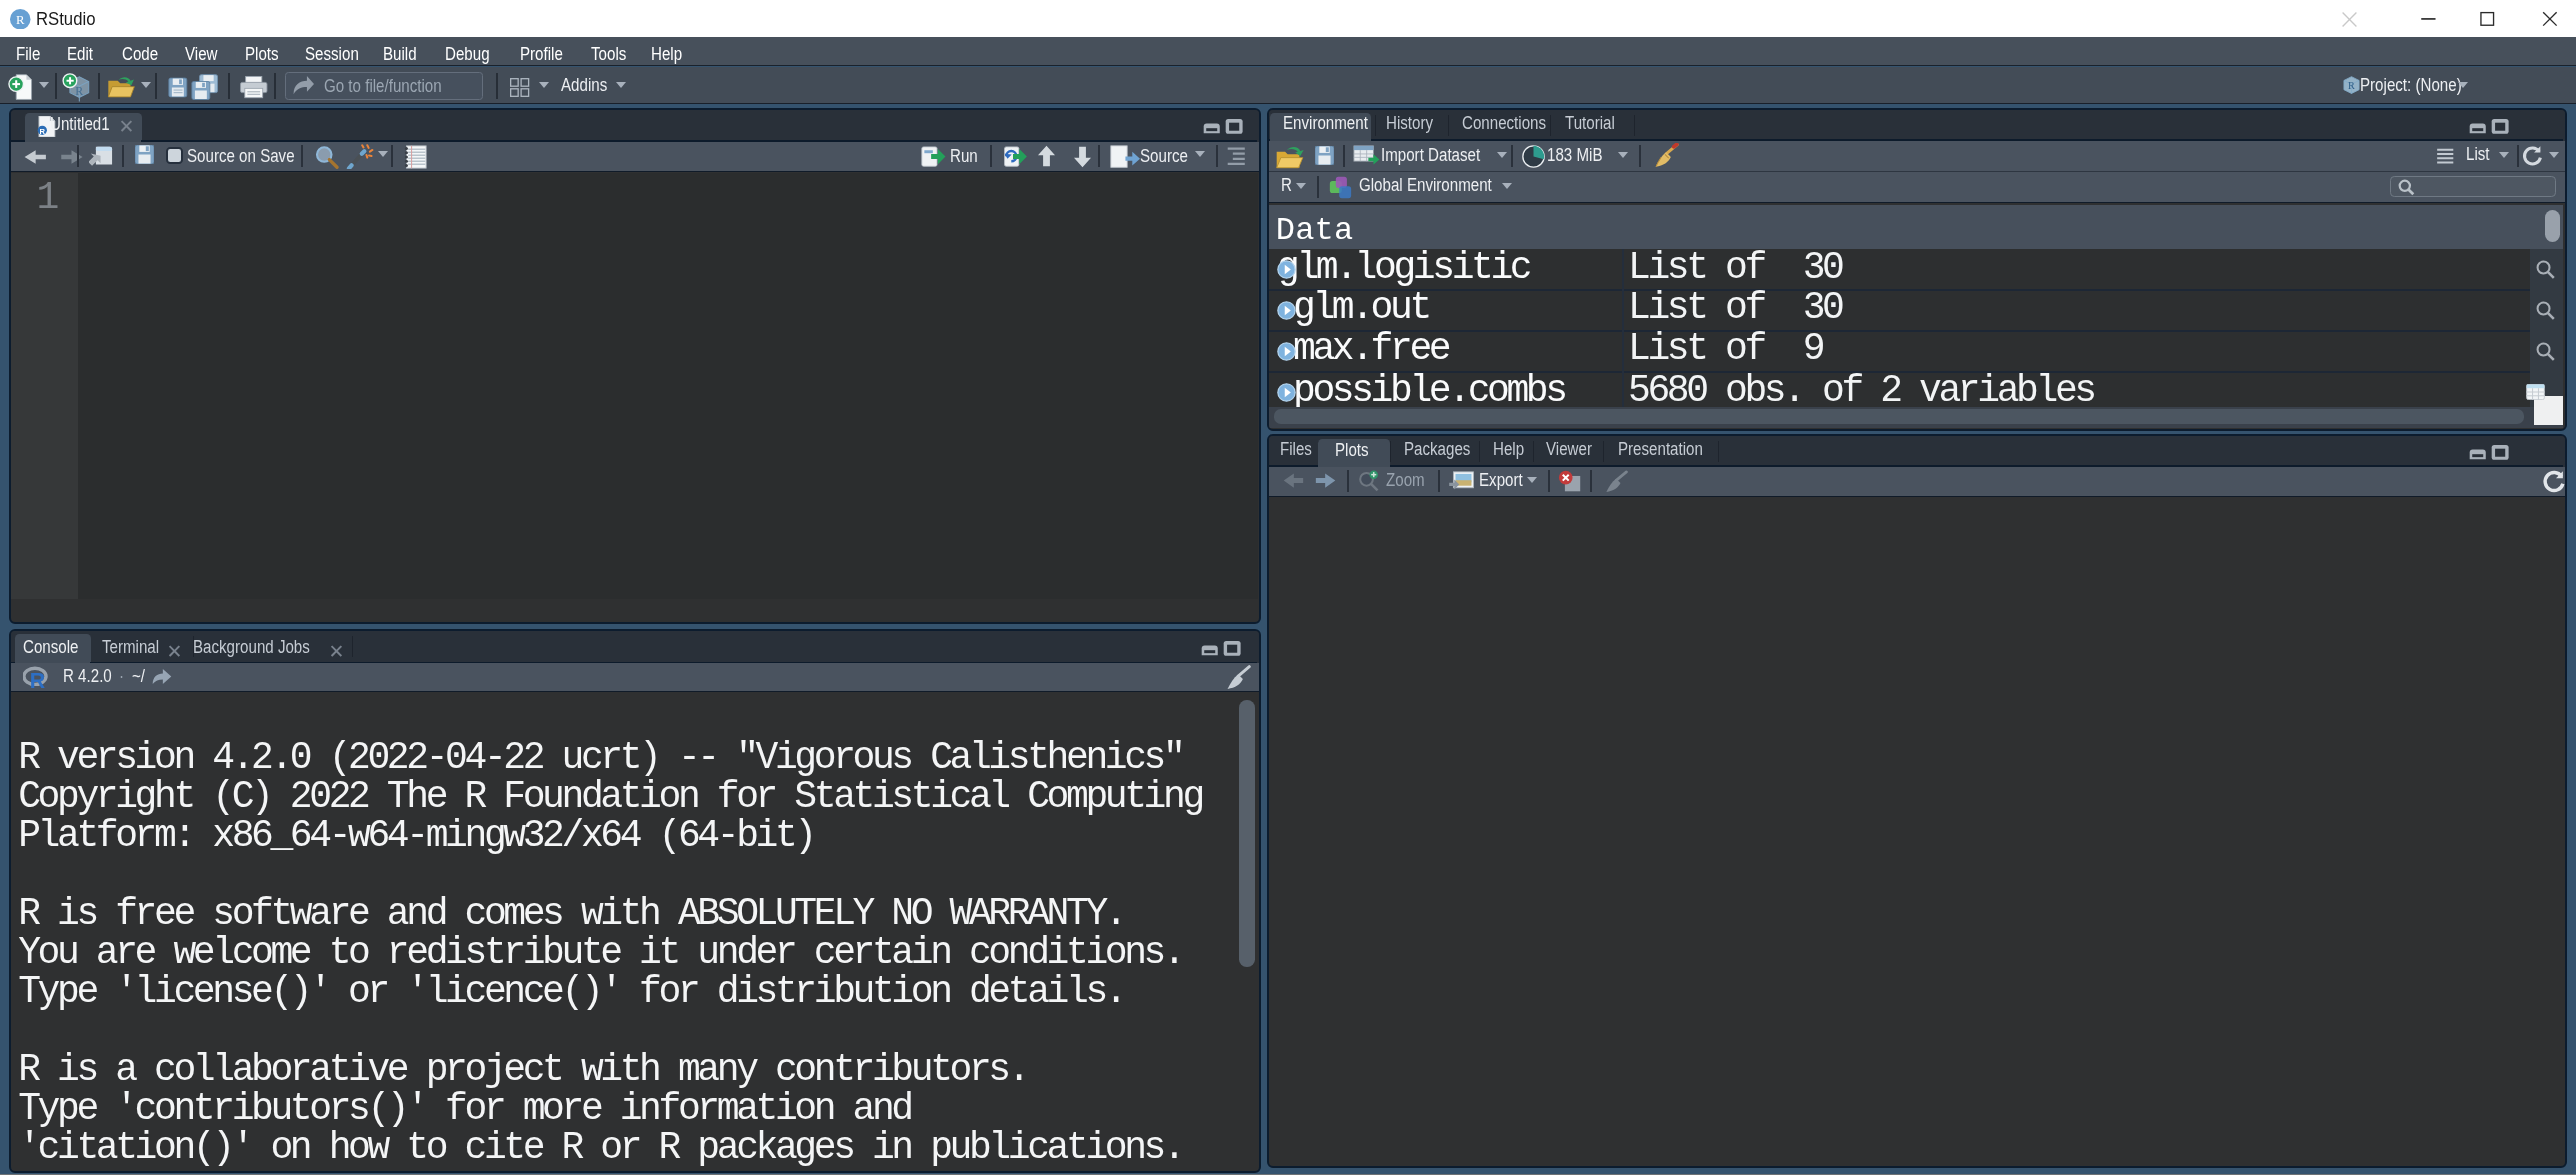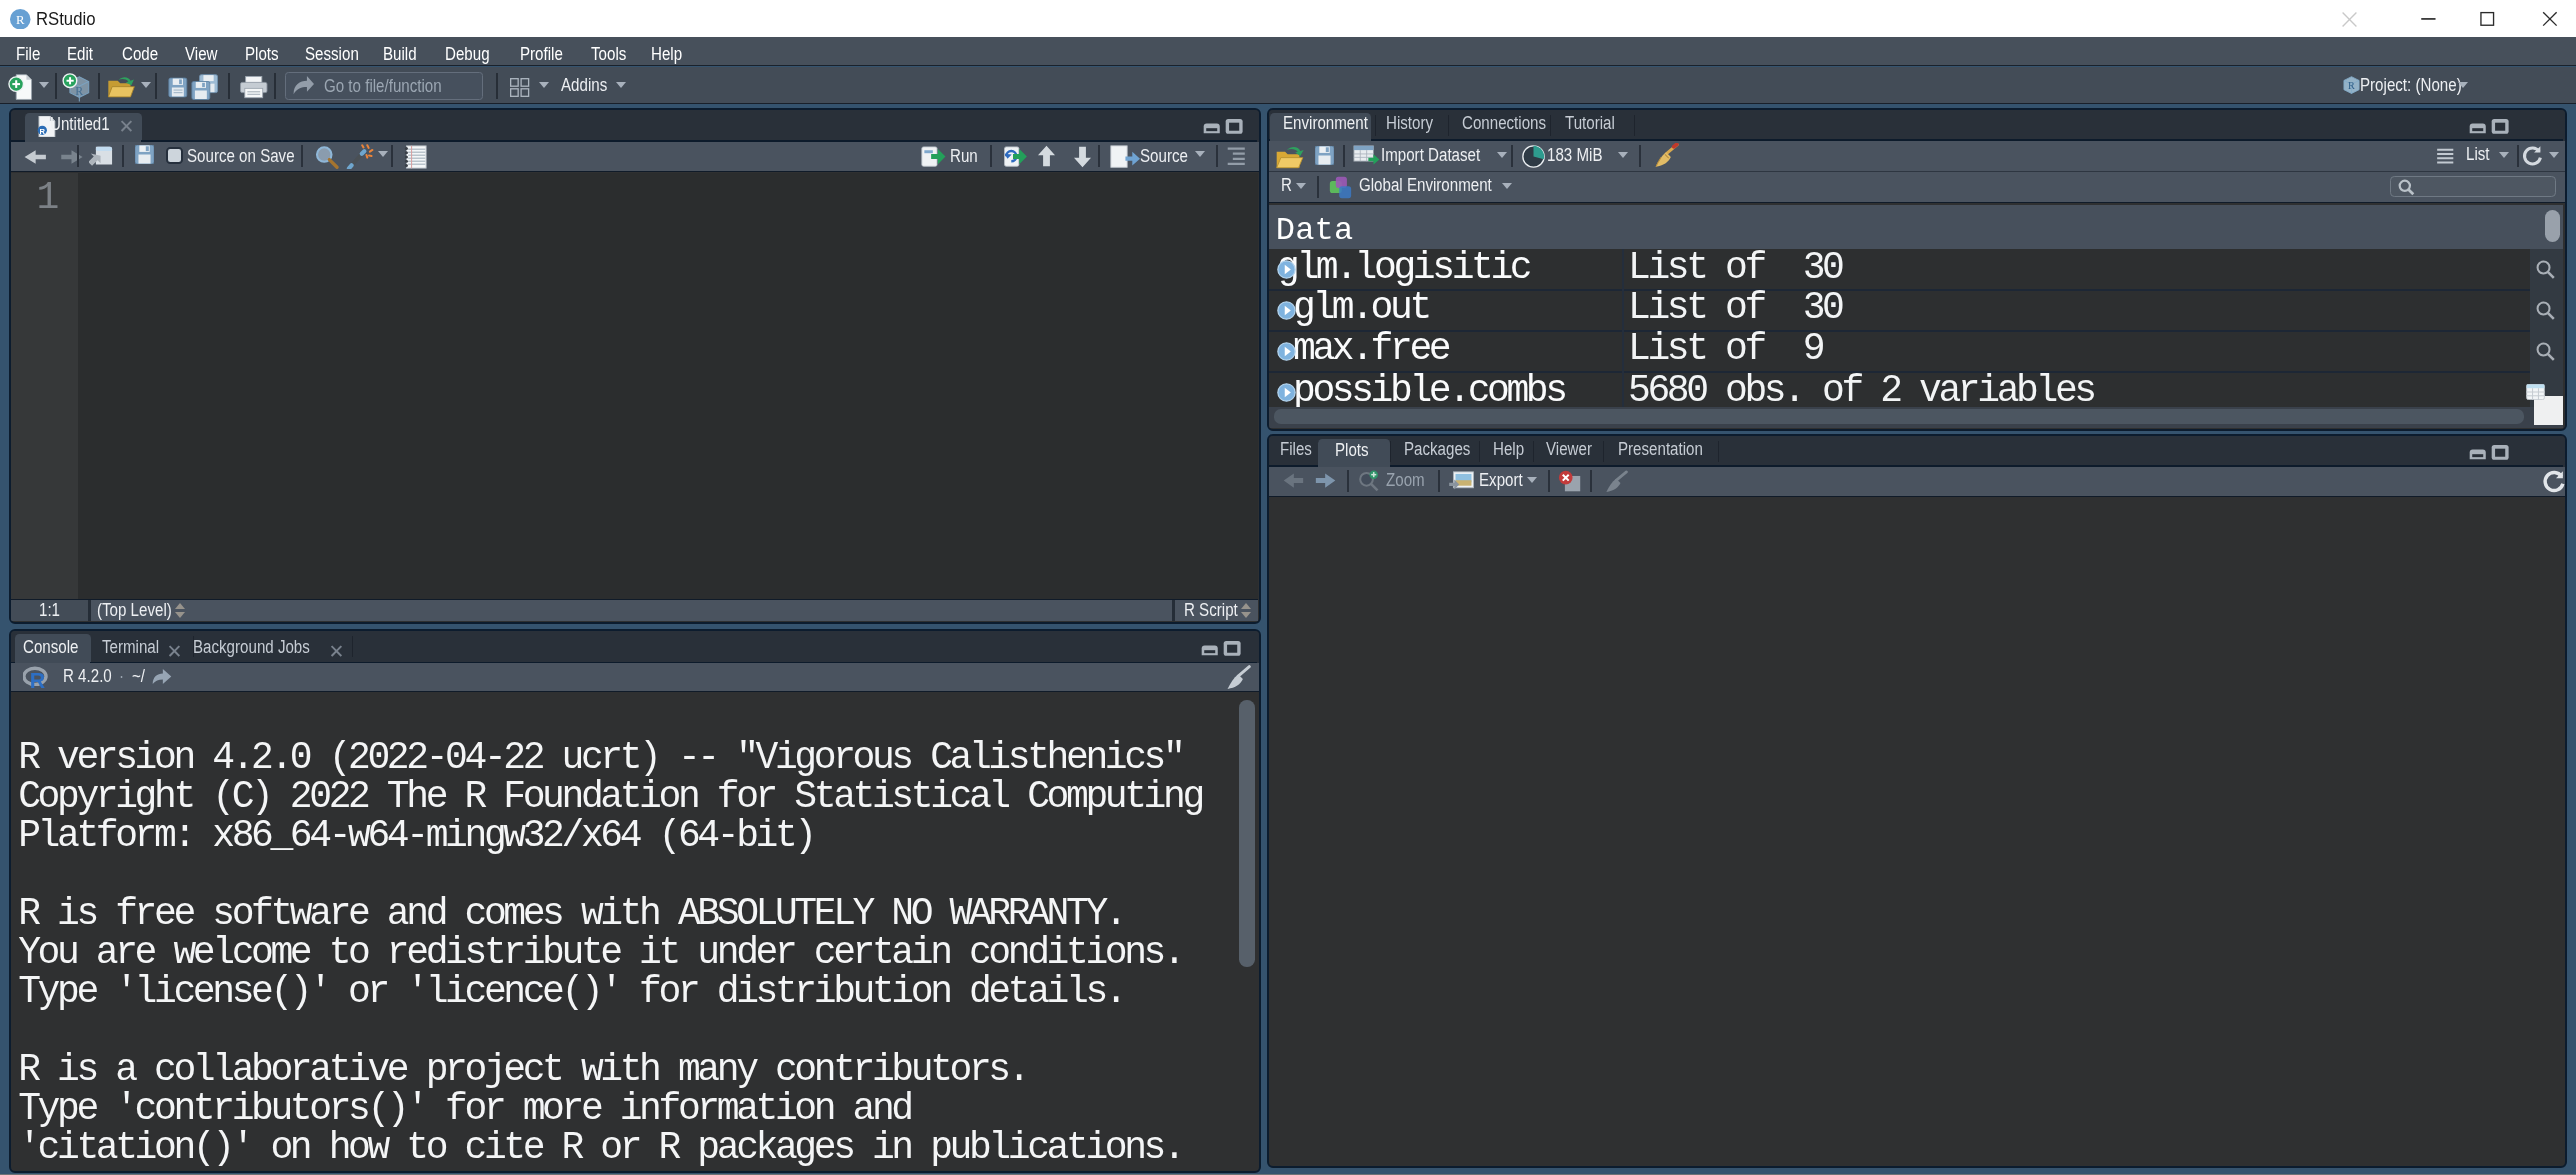--- a/index.html
+++ b/index.html
@@ -278,30 +278,20 @@
           <line x1="8" y1="9" x2="22" y2="9"></line>
           <line x1="8" y1="15" x2="22" y2="15"></line>
           <line x1="2" y1="21" x2="22" y2="21"></line>
         </g>
       </svg>
     </div>
     <div class="abs" style="left:0; top:63px; width:1247px; height:426px; background:#2B2D2E;">
       <div class="abs" style="left:0; top:0; width:67px; height:426px; background:#363839;"></div>
       <div class="abs mono" style="left:25px; top:5.1px; line-height:39px; color:#7C8186;">1</div>
     </div>
-    <div class="abs" style="left:0; top:489px; width:1247px; height:22px; background:#4A535F; border-top:1.7px solid #101B29;">
-      <div class="abs" style="left:0;top:0;width:77px;height:20.5px;background:#434C57;"></div>
-      <div class="abs" style="left:77px;top:0;width:2.6px;height:20.5px;background:#252D37;"></div>
-      <div class="abs" style="left:1161px;top:0;width:2.6px;height:20.5px;background:#252D37;"></div>
-      <div class="uitxt" style="left:28px;top:0px;">1:1</div>
-      <div class="uitxt" style="left:86px;top:0px;">(Top Level)</div>
-      <div class="updn" style="left:164px;top:0.9px;"></div>
-      <div class="uitxt" style="left:1173px;top:0px;">R Script</div>
-      <div class="updn" style="left:1230px;top:0.9px;"></div>
-    </div>
   </div>
 
   <div class="pane" id="conpane">
     <div class="tabbar" style="height:32px;">
       <div class="tab" style="left:3.4px; width:76px; height:30px;"></div>
       <div class="tabtxt" style="left:12px;top:6px;">Console</div>
       <div class="itabtxt" style="left:91px;top:6px;">Terminal</div>
       <div class="tabx" style="left:155px;top:8.5px;">✕</div>
       <div class="tsepv" style="left:182px;"></div>
       <div class="itabtxt" style="left:182px;top:6px;">Background Jobs</div>

